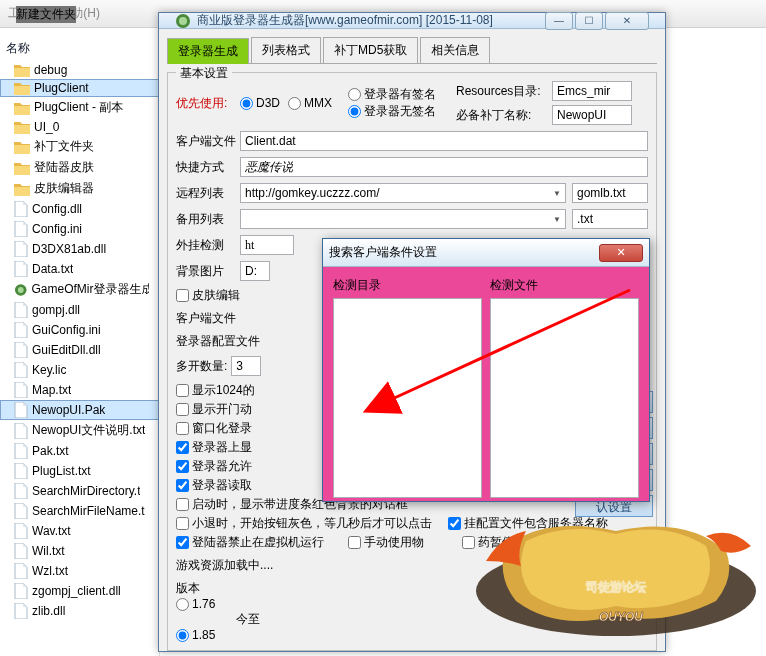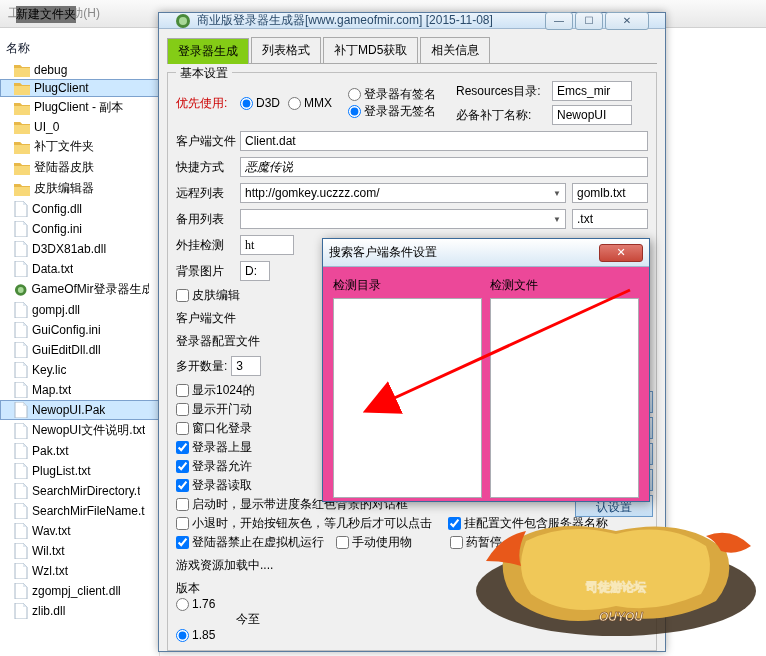--- a/index.html
+++ b/index.html
@@ -430,21 +430,21 @@
           <label class="checkbox" style="margin-left:8px">
               <input type="checkbox" checked="" style="">
               <span>挂配置文件包含服务器名称</span>
             </label>
         </div>
         <div style="display:flex">
           <label class="checkbox">
               <input type="checkbox" checked="" style="">
               <span>登陆器禁止在虚拟机运行</span>
             </label>
-          <label class="checkbox" style="margin-left:4px">
+          <label class="checkbox" style="margin-left:16px">
               <input type="checkbox" style="">
               <span>手动使用物</span>
             </label>
           <label class="checkbox" style="margin-left:30px">
               <input type="checkbox" style="">
               <span>药暂停</span>
             </label>
         </div>
       </div>
 

